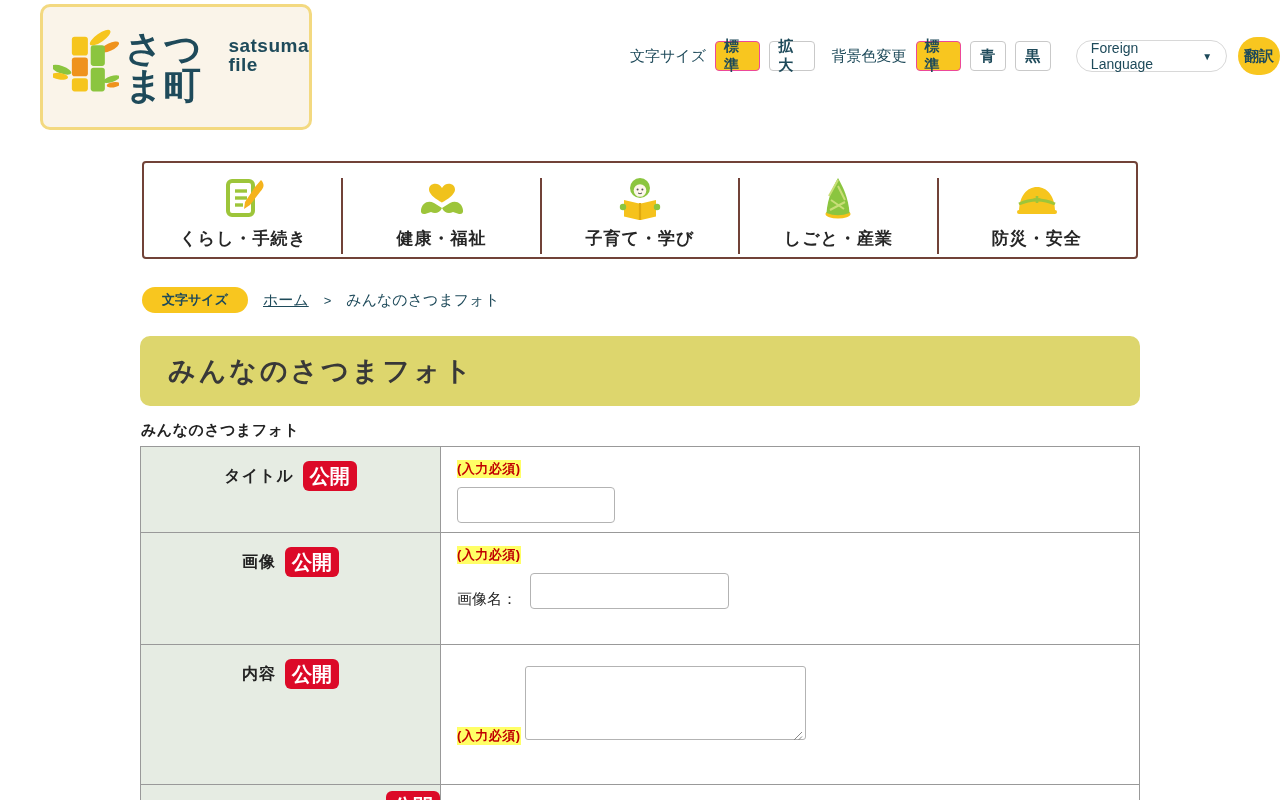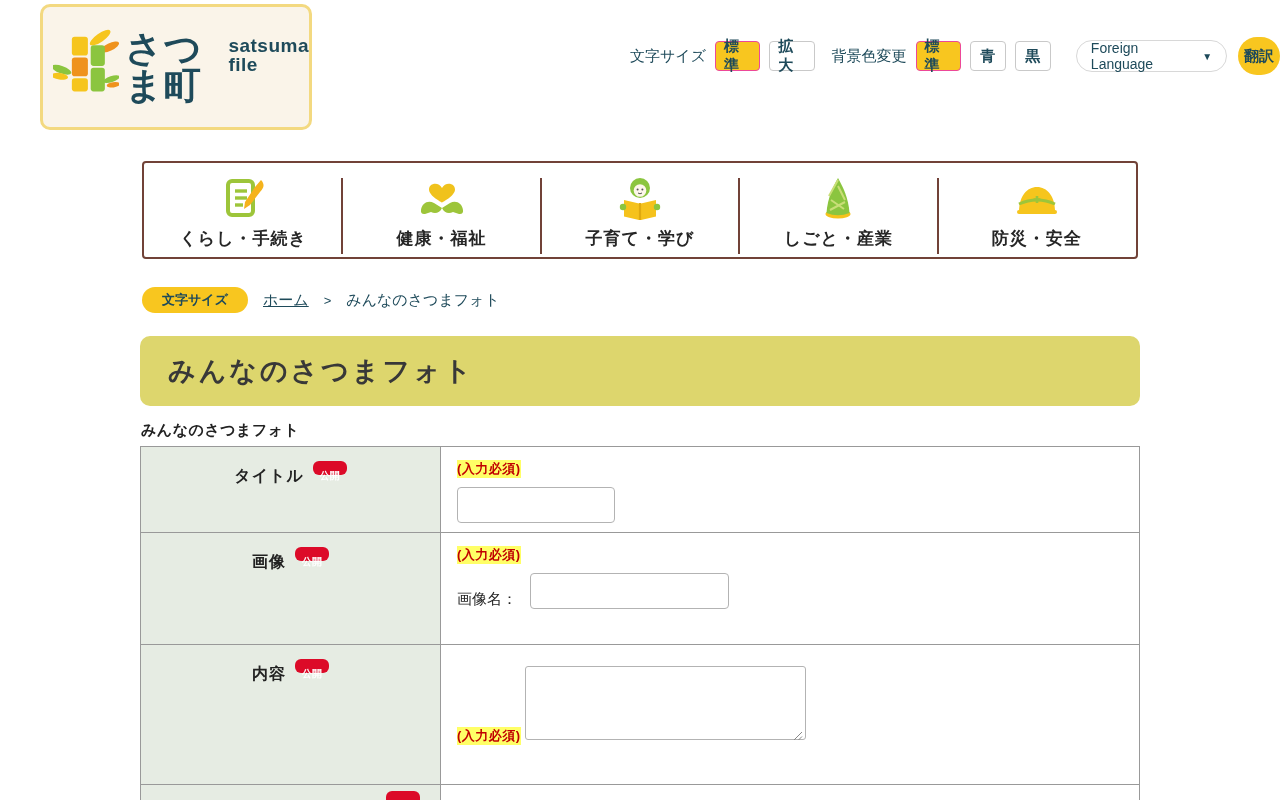--- a/index.html
+++ b/index.html
@@ -88,22 +88,22 @@
   }
   .ft-row{display:flex;border-bottom:1px solid #999;}
   .ft-row:last-child{border-bottom:none;}
   .ft-left{
     width:300px;flex:0 0 300px;background:#e6ece3;border-right:1px solid #999;
     display:flex;justify-content:center;align-items:flex-start;gap:9px;
     padding-top:14px;box-sizing:border-box;position:relative;
   }
   .ft-label{font-size:16px;font-weight:bold;color:#222;line-height:30px;letter-spacing:1px;}
   .pub-badge{
-    background:#dc0a28;color:#fff;font-size:10px;font-weight:bold;
-    height:14px;line-height:30px;padding:0 7px;border-radius:6px;
+    background:#dc0a28;color:#fff;font-size:20px;font-weight:bold;
+    height:30px;line-height:30px;padding:0 7px;border-radius:6px;
   }
   .ft-right{flex:1;padding:12px 16px;box-sizing:border-box;background:#fff;}
   .req{
     display:inline-block;background:#ffff66;color:#c00000;
     font-size:13px;font-weight:bold;letter-spacing:.5px;
   }
   .row-title{height:86px;box-sizing:border-box;}
   .row-image{height:112px;box-sizing:border-box;}
   .row-body{height:140px;box-sizing:border-box;}
   .row-cut{height:40px;box-sizing:border-box;}

